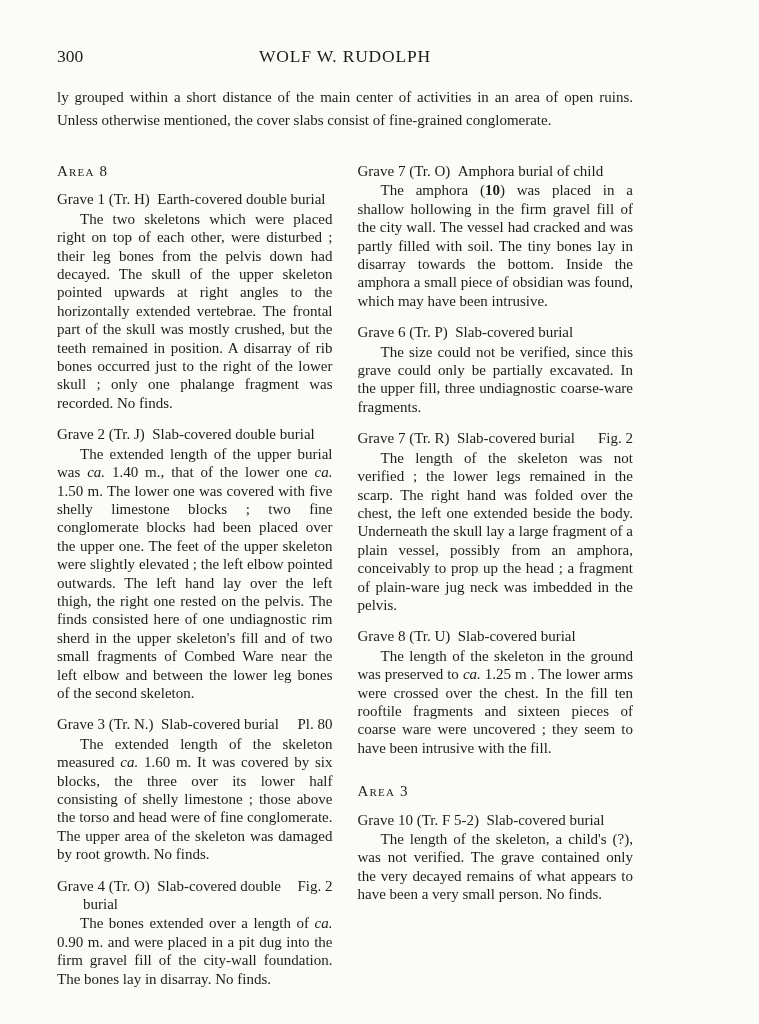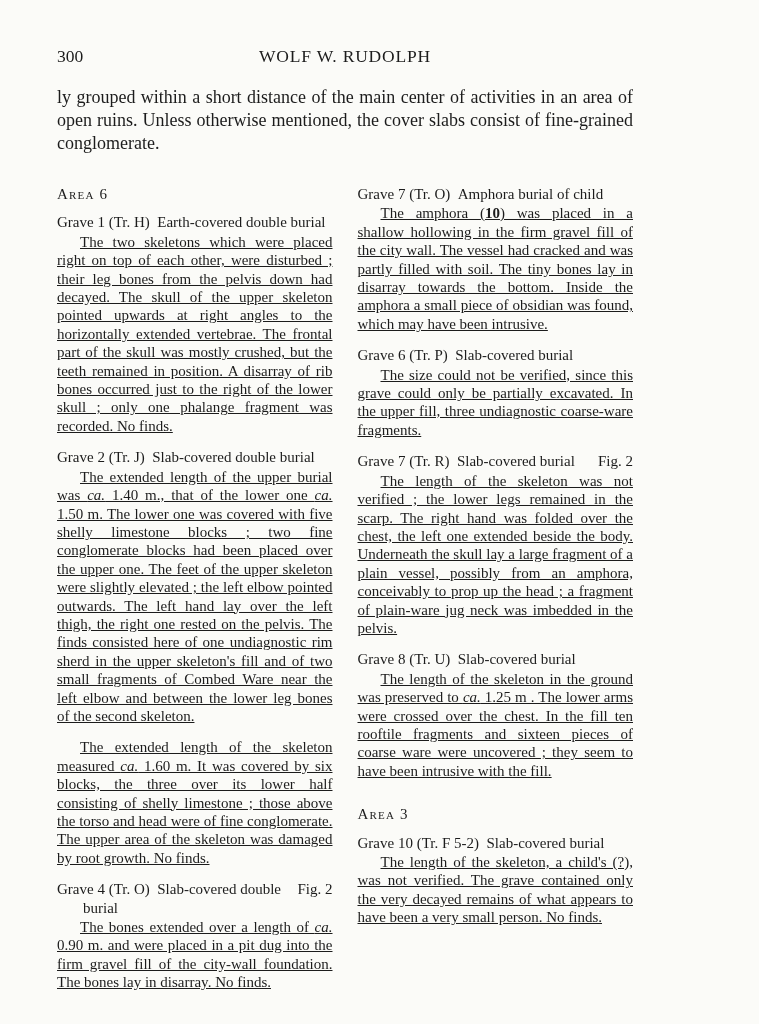--- a/index.html
+++ b/index.html
@@ -29,21 +29,21 @@
   .page-num {
     position: absolute;
     left: 0;
     top: 0;
   }
   .running-head {
     letter-spacing: 0.8px;
   }
   .intro {
     margin: 20px 0 0 0;
-    font-size: 18px;
+    font-size: 15px;
     line-height: 23px;
     text-align: justify;
   }
   .columns {
     display: flex;
     gap: 25px;
     margin-top: 30px;
   }
   .col {
     flex: 1 1 0;
@@ -69,57 +69,60 @@
     display: flex;
     justify-content: space-between;
   }
   .heading2 {
     margin-left: 26px;
   }
   .gbody {
     margin: 1px 0 0 0;
     text-indent: 23px;
     text-align: justify;
-    text-decoration: underline;
   }
 </style>
 </head>
 <body>
 
 <div class="page">
 
   <div class="header">
     <span class="page-num">300</span>
     <span class="running-head">WOLF W. RUDOLPH</span>
   </div>
 
   <p class="intro">ly grouped within a short distance of the main center of activities in an area of open ruins.  Unless otherwise mentioned, the cover slabs consist of fine-grained conglomerate.</p>
 
   <div class="columns">
 
     <div class="col">
-      <p class="area-heading">Area 6</p>
+      <p class="area-heading">Area 8</p>
 
       <div class="grave first-grave">
         <div class="grave-heading">
           <span>Grave 1 (Tr. H) Earth-covered double burial</span>
           <span class="ref"></span>
         </div>
         <p class="gbody">The two skeletons which were placed right on top of each other, were disturbed ; their leg bones from the pelvis down had decayed.  The skull of the upper skeleton pointed upwards at right angles to the horizontally extended vertebrae.  The frontal part of the skull was mostly crushed, but the teeth remained in position.  A disarray of rib bones occurred just to the right of the lower skull ; only one phalange fragment was recorded.  No finds.</p>
       </div>
 
       <div class="grave">
         <div class="grave-heading">
           <span>Grave 2 (Tr. J) Slab-covered double burial</span>
           <span class="ref"></span>
         </div>
         <p class="gbody">The extended length of the upper burial was <i>ca.</i> 1.40 m., that of the lower one <i>ca.</i> 1.50 m. The lower one was covered with five shelly limestone blocks ; two fine conglomerate blocks had been placed over the upper one.  The feet of the upper skeleton were slightly elevated ; the left elbow pointed outwards.  The left hand lay over the left thigh, the right one rested on the pelvis.  The finds consisted here of one undiagnostic rim sherd in the upper skeleton's fill and of two small fragments of Combed Ware near the left elbow and between the lower leg bones of the second skeleton.</p>
       </div>
 
       <div class="grave">
+        <div class="grave-heading">
+          <span>Grave 3 (Tr. N.) Slab-covered burial</span>
+          <span class="ref">Pl. 80</span>
+        </div>
         <p class="gbody">The extended length of the skeleton measured <i>ca.</i> 1.60 m.  It was covered by six blocks, the three over its lower half consisting of shelly limestone ; those above the torso and head were of fine conglomerate.  The upper area of the skeleton was damaged by root growth.  No finds.</p>
       </div>
 
       <div class="grave">
         <div class="grave-heading">
           <span>Grave 4 (Tr. O) Slab-covered double</span>
           <span class="ref">Fig. 2</span>
         </div>
         <div class="heading2">burial</div>
         <p class="gbody">The bones extended over a length of <i>ca.</i> 0.90 m. and were placed in a pit dug into the firm gravel fill of the city-wall foundation.  The bones lay in disarray.  No finds.</p>

